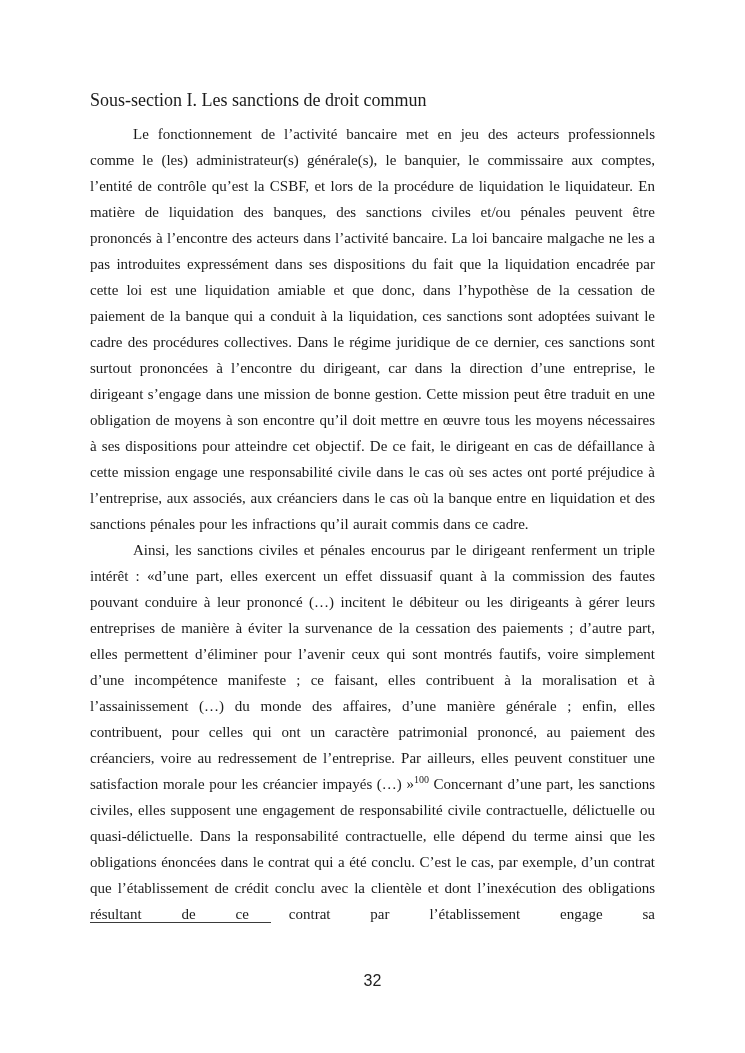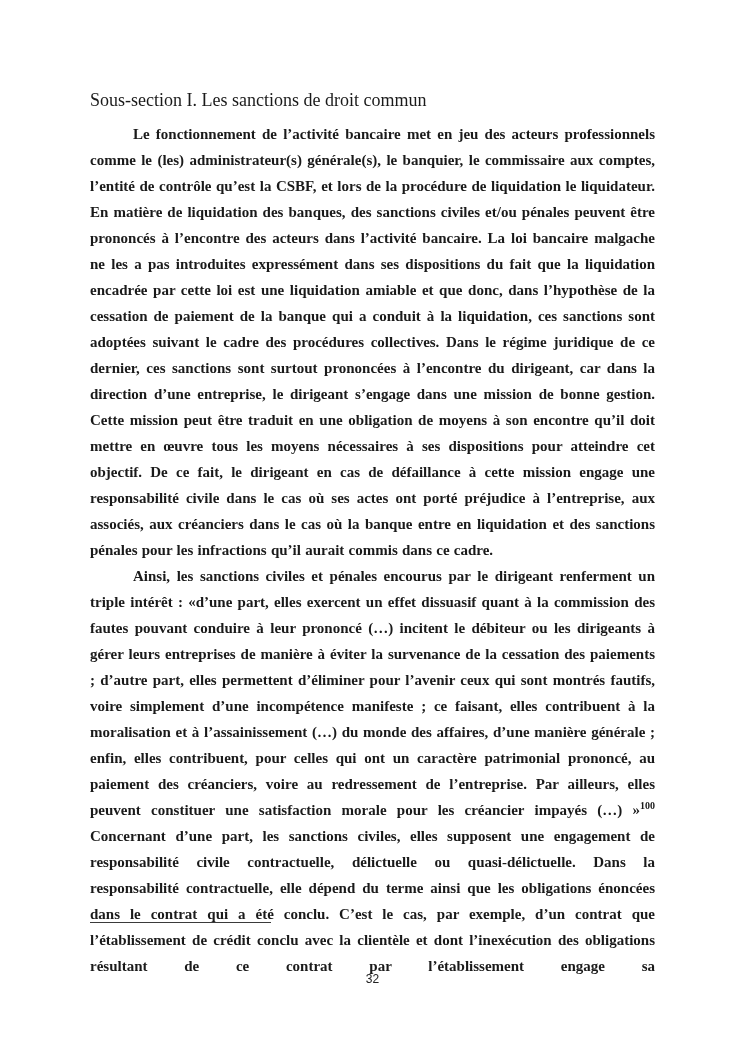--- a/index.html
+++ b/index.html
@@ -30,21 +30,20 @@
     margin: 0 0 7px 0;
     color: #1a1a1a;
   }
   .body-para {
     font-size: 15px;
     line-height: 26px;
     text-align: justify;
     text-indent: 43px;
     margin: 0;
     word-spacing: 0.5px;
-    font-weight: bold;
   }
   .body-para.justify-last {
     text-align-last: justify;
   }
   .body-para sup.note-ref {
     font-size: 10px;
     line-height: 0;
     vertical-align: super;
   }
   .footnote-rule {
@@ -69,21 +68,21 @@
     line-height: 0;
     vertical-align: super;
   }
   .page-number {
     position: absolute;
     left: 0;
     top: 972px;
     width: 745px;
     text-align: center;
     font-family: "Liberation Sans", sans-serif;
-    font-size: 12px;
+    font-size: 16px;
     color: #222222;
   }
 </style>
 </head>
 <body>
 
 <div class="page">
   <div class="content">
     <h1 class="heading">Sous-section I. Les sanctions de droit commun</h1>
 

